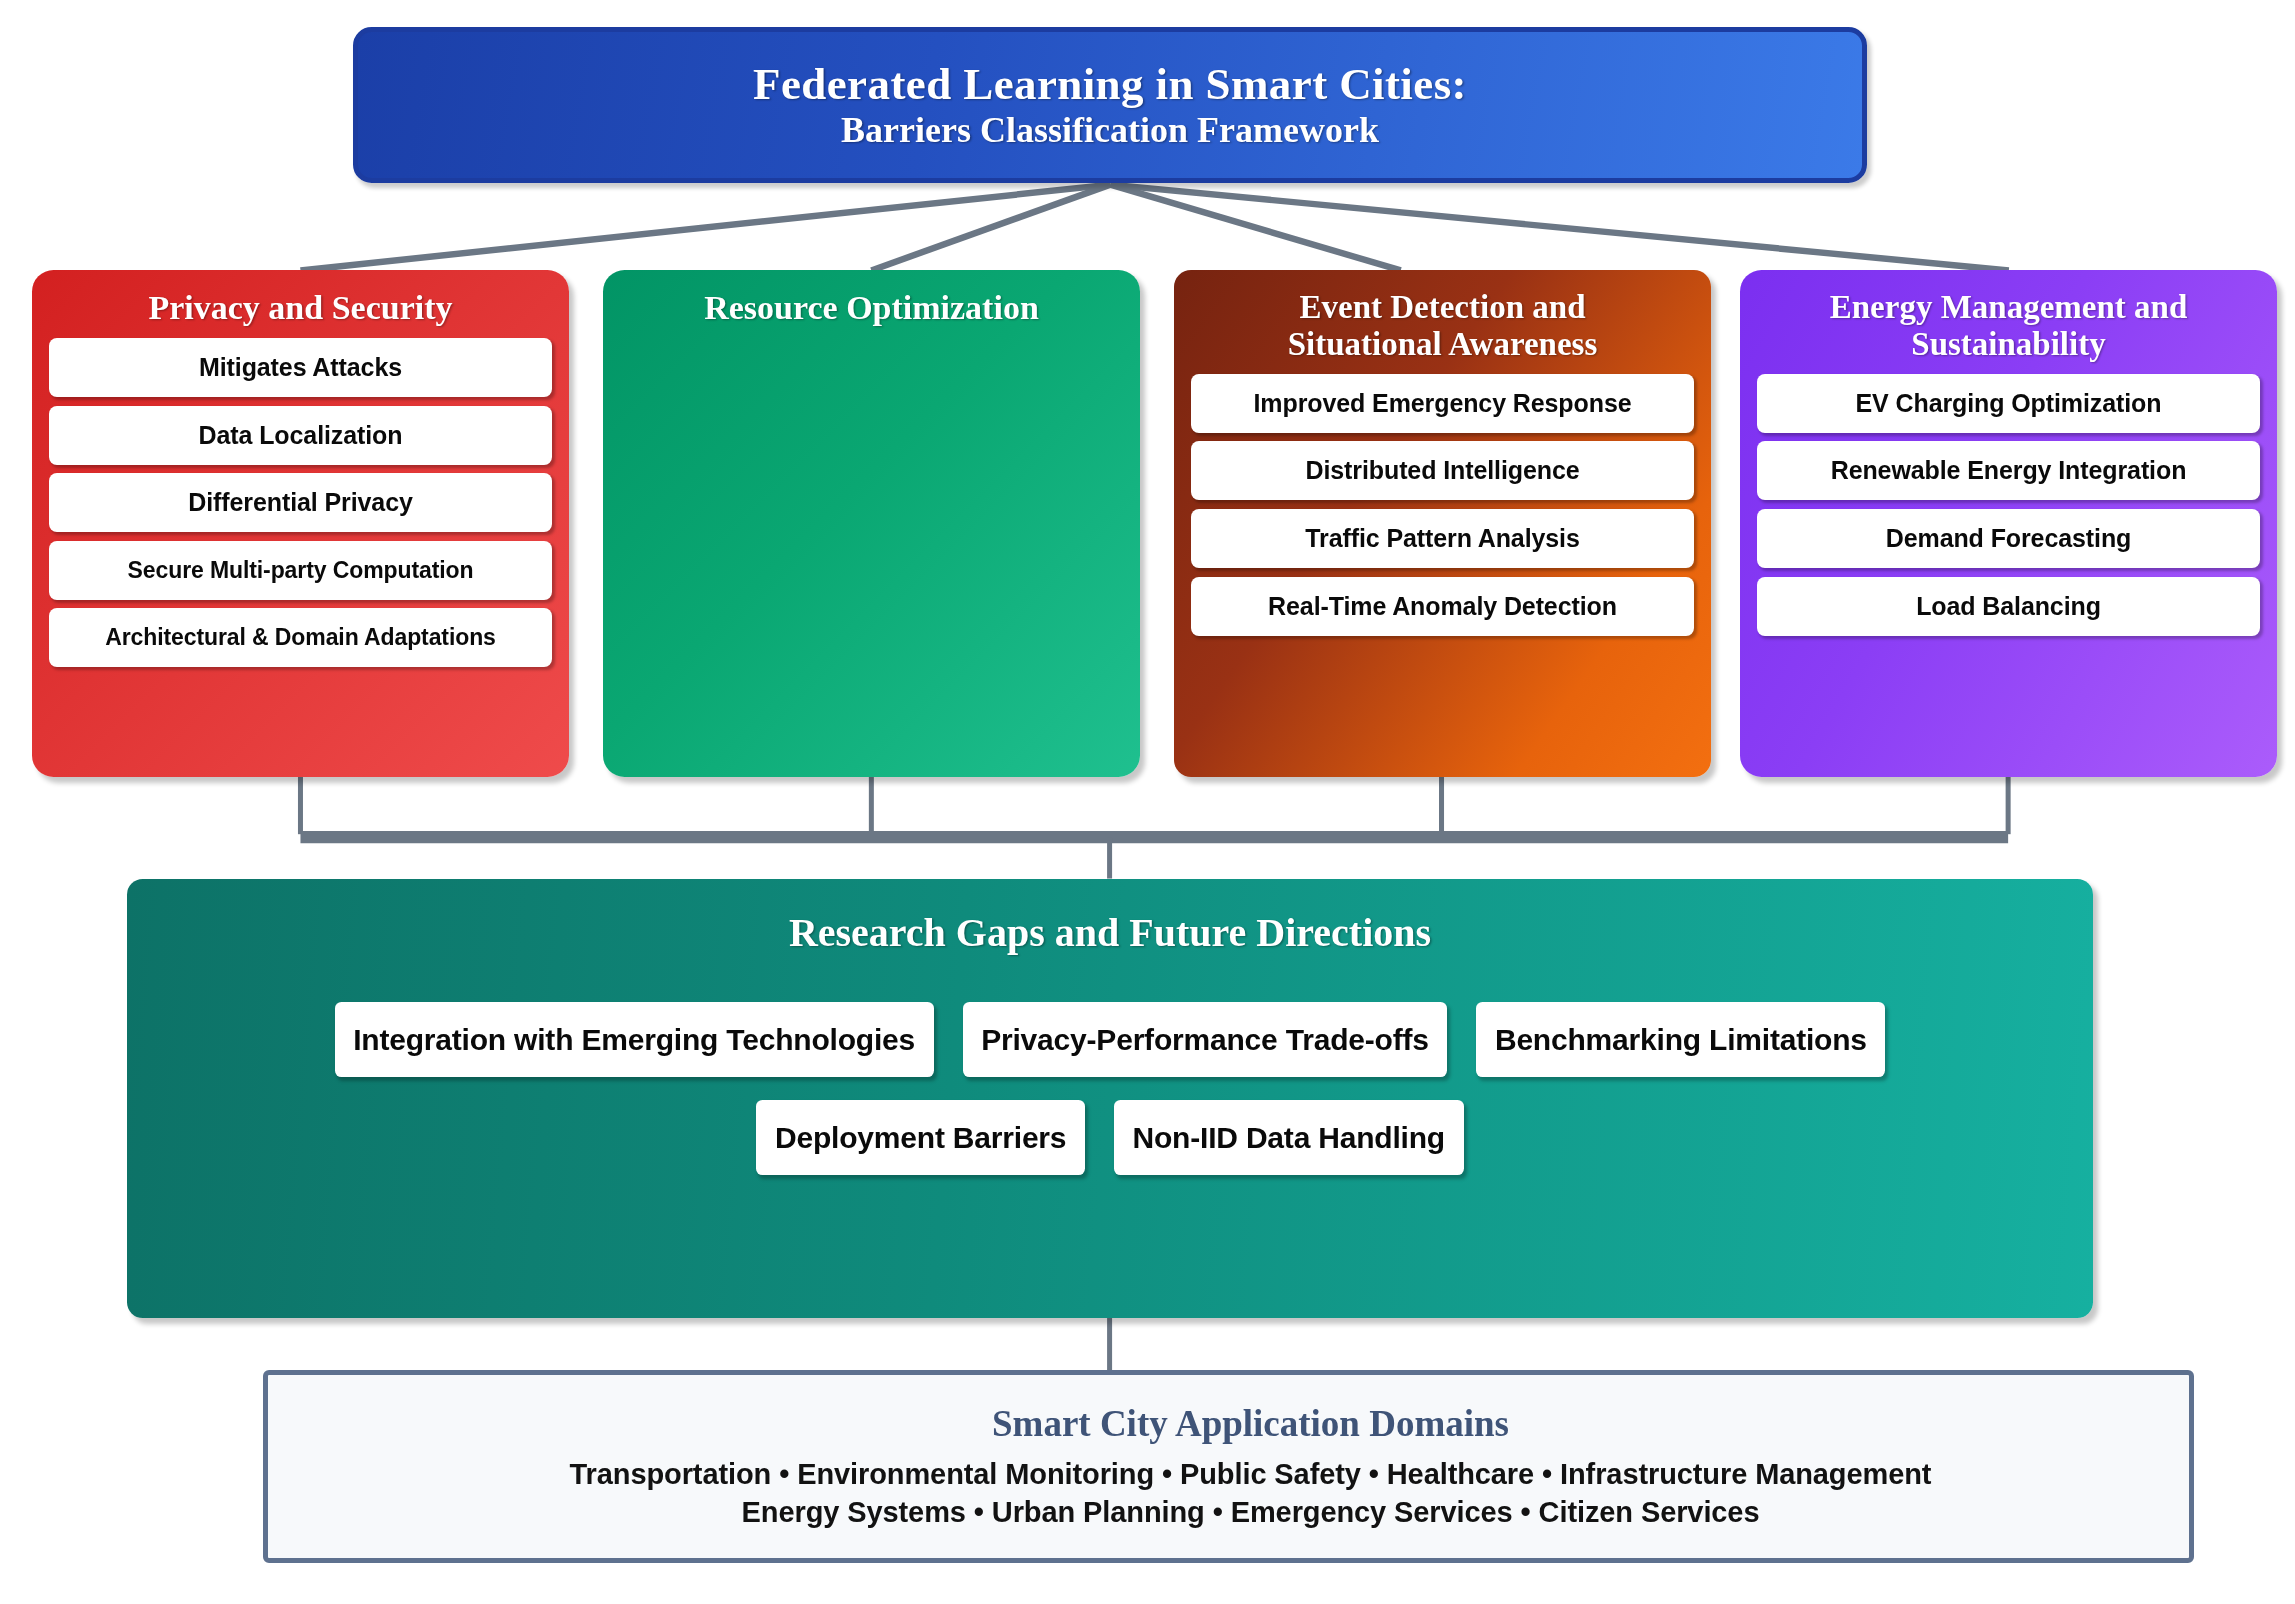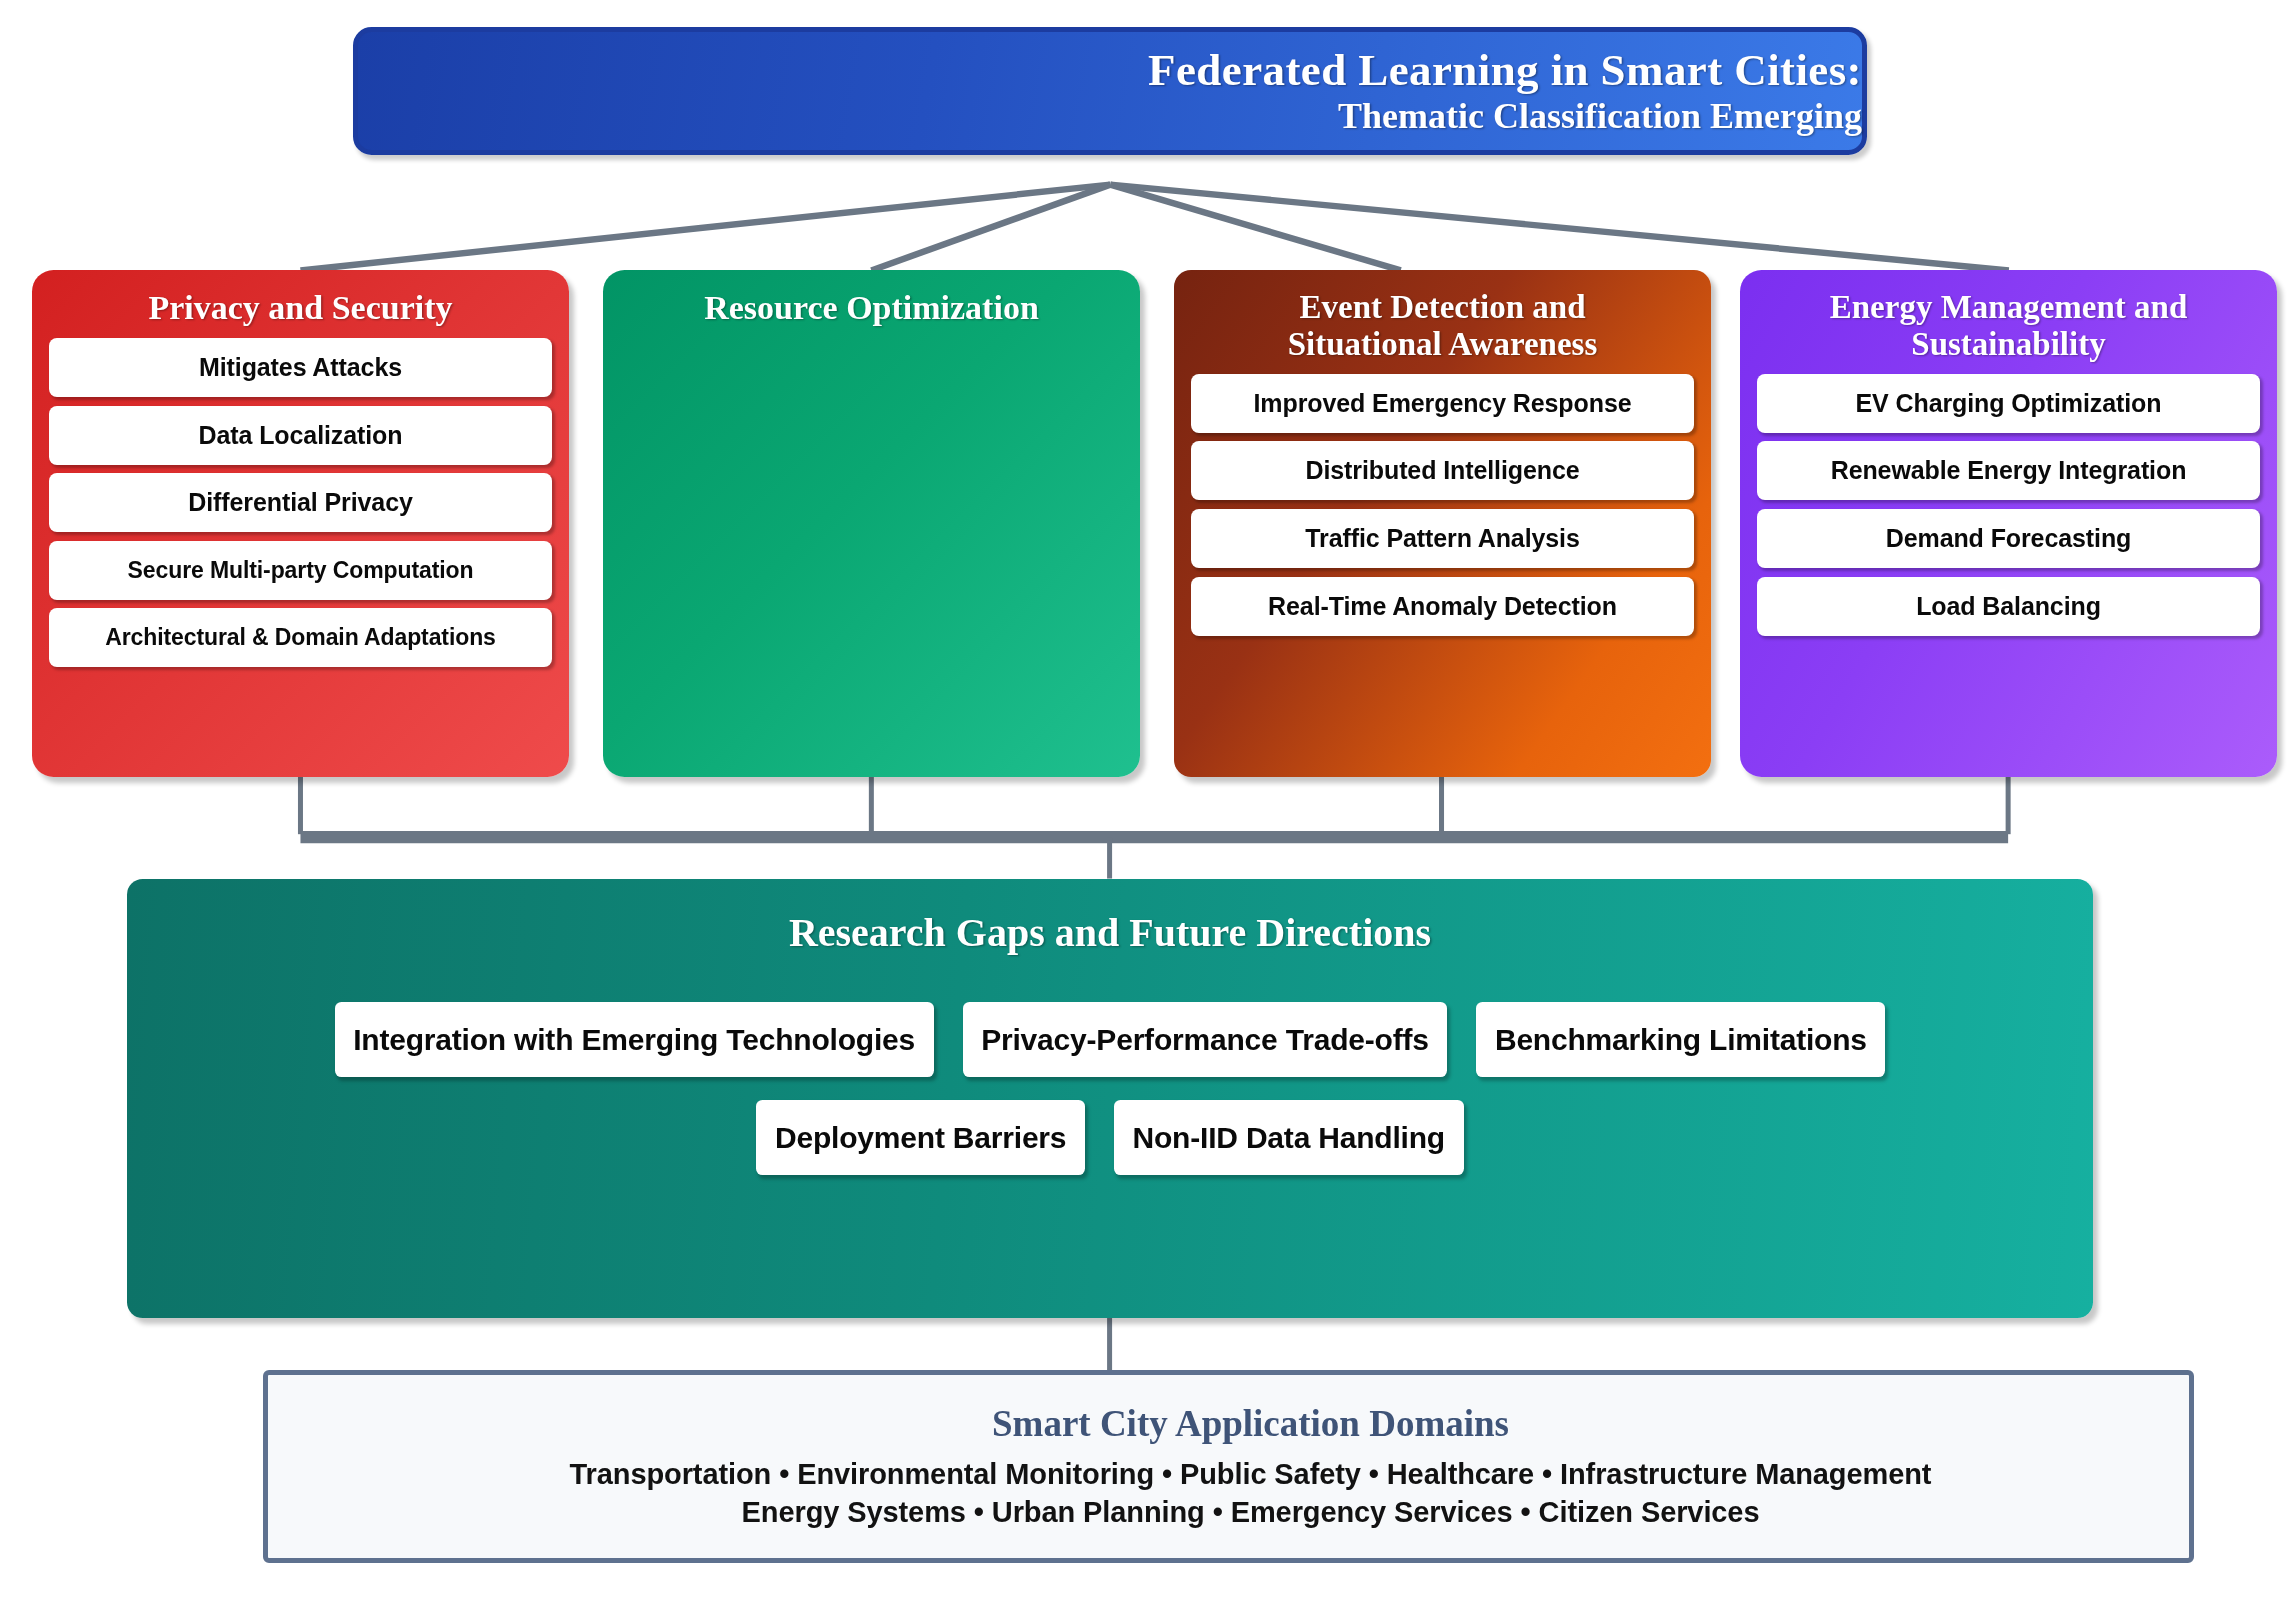--- a/index.html
+++ b/index.html
@@ -27,28 +27,28 @@
     height: 1604px;
     pointer-events: none;
   }
 
   
   .title-box {
     position: absolute;
     left: 353px;
     top: 27px;
     width: 1514px;
-    height: 128px;
+    height: 156px;
     box-sizing: border-box;
     border: 5px solid #1c3ca0;
     border-radius: 18.6px;
     background: linear-gradient(100deg, #1b3fa8 0%, #2450c0 38%, #3b7ae8 100%);
     display: flex;
     flex-direction: column;
-    align-items: flex-end;
+    align-items: center;
     justify-content: center;
     box-shadow: 3.6px 4.3px 4.3px rgba(0,0,0,0.20);
   }
   .title-line1 {
     font-family: "Liberation Serif", serif;
     font-weight: bold;
     font-size: 45px;
     color: #ffffff;
     line-height: 1.12;
     letter-spacing: 0.4px;
@@ -221,21 +221,21 @@
       <line x1="2015" y1="1086" x2="2015" y2="1166"></line>
       <line x1="2807" y1="1086" x2="2807" y2="1166"></line>
     </g>
     <line x1="420" y1="1170" x2="2807" y2="1170" stroke="#6b7785" stroke-width="17"></line>
     <line x1="1551" y1="1170" x2="1551" y2="1228" stroke="#6b7785" stroke-width="7"></line>
     <line x1="1551" y1="1842" x2="1551" y2="1915" stroke="#6b7785" stroke-width="7"></line>
   </svg>
 
   <div class="title-box">
     <div class="title-line1">Federated Learning in Smart Cities:</div>
-    <div class="title-line2">Thematic Classification Emerging</div>
+    <div class="title-line2">Barriers Classification Framework</div>
   </div>
 
   <div class="panel p0">
     <div class="panel-title">Privacy and Security</div>
     <div class="panel-items">
       <div class="chip">
           <span class="chip-label">Mitigates Attacks</span>
         </div>
       <div class="chip">
           <span class="chip-label">Data Localization</span>

